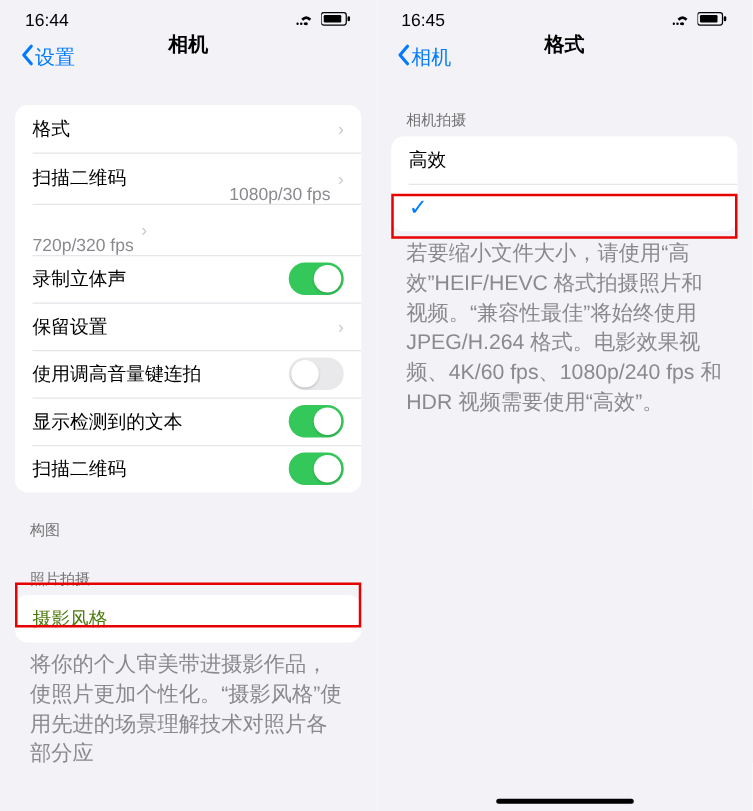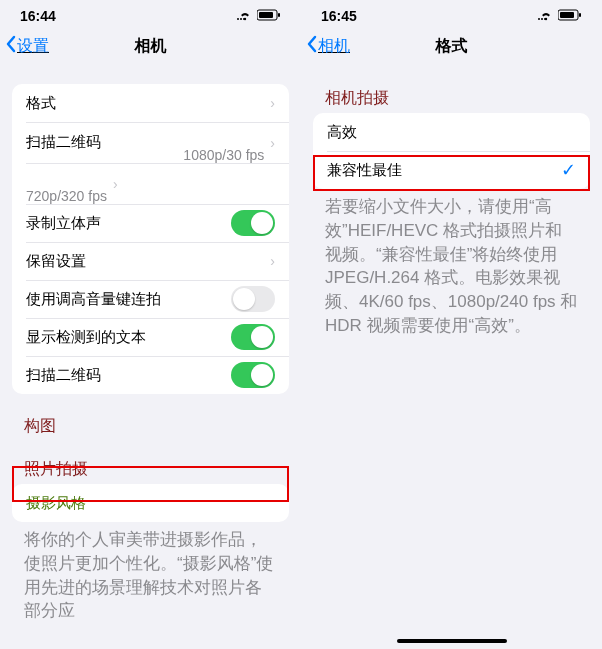--- a/index.html
+++ b/index.html
@@ -20,31 +20,29 @@
     flex-direction: column;
   }
   .status-bar {
     height: 20px;
     padding: 0 20px;
     margin-top: 6px;
     display: flex;
     align-items: center;
     justify-content: space-between;
     font-size: 14px;
-    font-weight: 700;
+    font-weight: 400;
     color: #000;
   }
   .status-right { display: flex; align-items: center; gap: 4px; }
   .nav-bar {
     height: 40px;
     display: flex;
-    align-items: center;
-    position: relative;
-    padding: 0 5px;
-    text-decoration: underline;
+    position: relative;
+    padding: 0 16px;
   }
   .nav-back {
     color: #007aff;
     font-size: 16px;
     display: flex;
     align-items: center;
     z-index: 2;
   }
   .nav-title {
     position: absolute;
@@ -59,22 +57,22 @@
     overflow: hidden;
     padding-bottom: 10px;
   }
   .group {
     margin: 18px 12px 0 12px;
     background: #fff;
     border-radius: 10px;
     overflow: hidden;
   }
   .group-header {
-    font-size: 16px;
-    color: #7f1d1d;
+    font-size: 12px;
+    color: #737373;
     margin: 22px 24px 4px 24px;
   }
   .group-footer {
     font-size: 17px;
     color: #8a8a8e;
     margin: 6px 24px 0 24px;
     line-height: 1.4;
   }
   .row {
     display: flex;
@@ -273,21 +271,20 @@
     <div class="nav-title">格式</div>
   </div>
 
   <div class="scroll">
     <div class="group-header">相机拍摄</div>
     <div class="group" style="margin-top:4px">
       <div class="row">
         <span class="row-label">高效</span>
       </div>
       <div class="row">
-        <span class="row-label">兼容性最佳</span>
         <span class="check">✓</span>
       </div>
     </div>
     <div class="group-footer">若要缩小文件大小，请使用“高效”HEIF/HEVC 格式拍摄照片和视频。“兼容性最佳”将始终使用JPEG/H.264 格式。电影效果视频、4K/60 fps、1080p/240 fps 和 HDR 视频需要使用“高效”。</div>
   </div>
 
   <div class="highlight-box" style="left:12px; top:155px; width:277px; height:36px;"></div>
   <div class="home-indicator"></div>
 </div>
 

